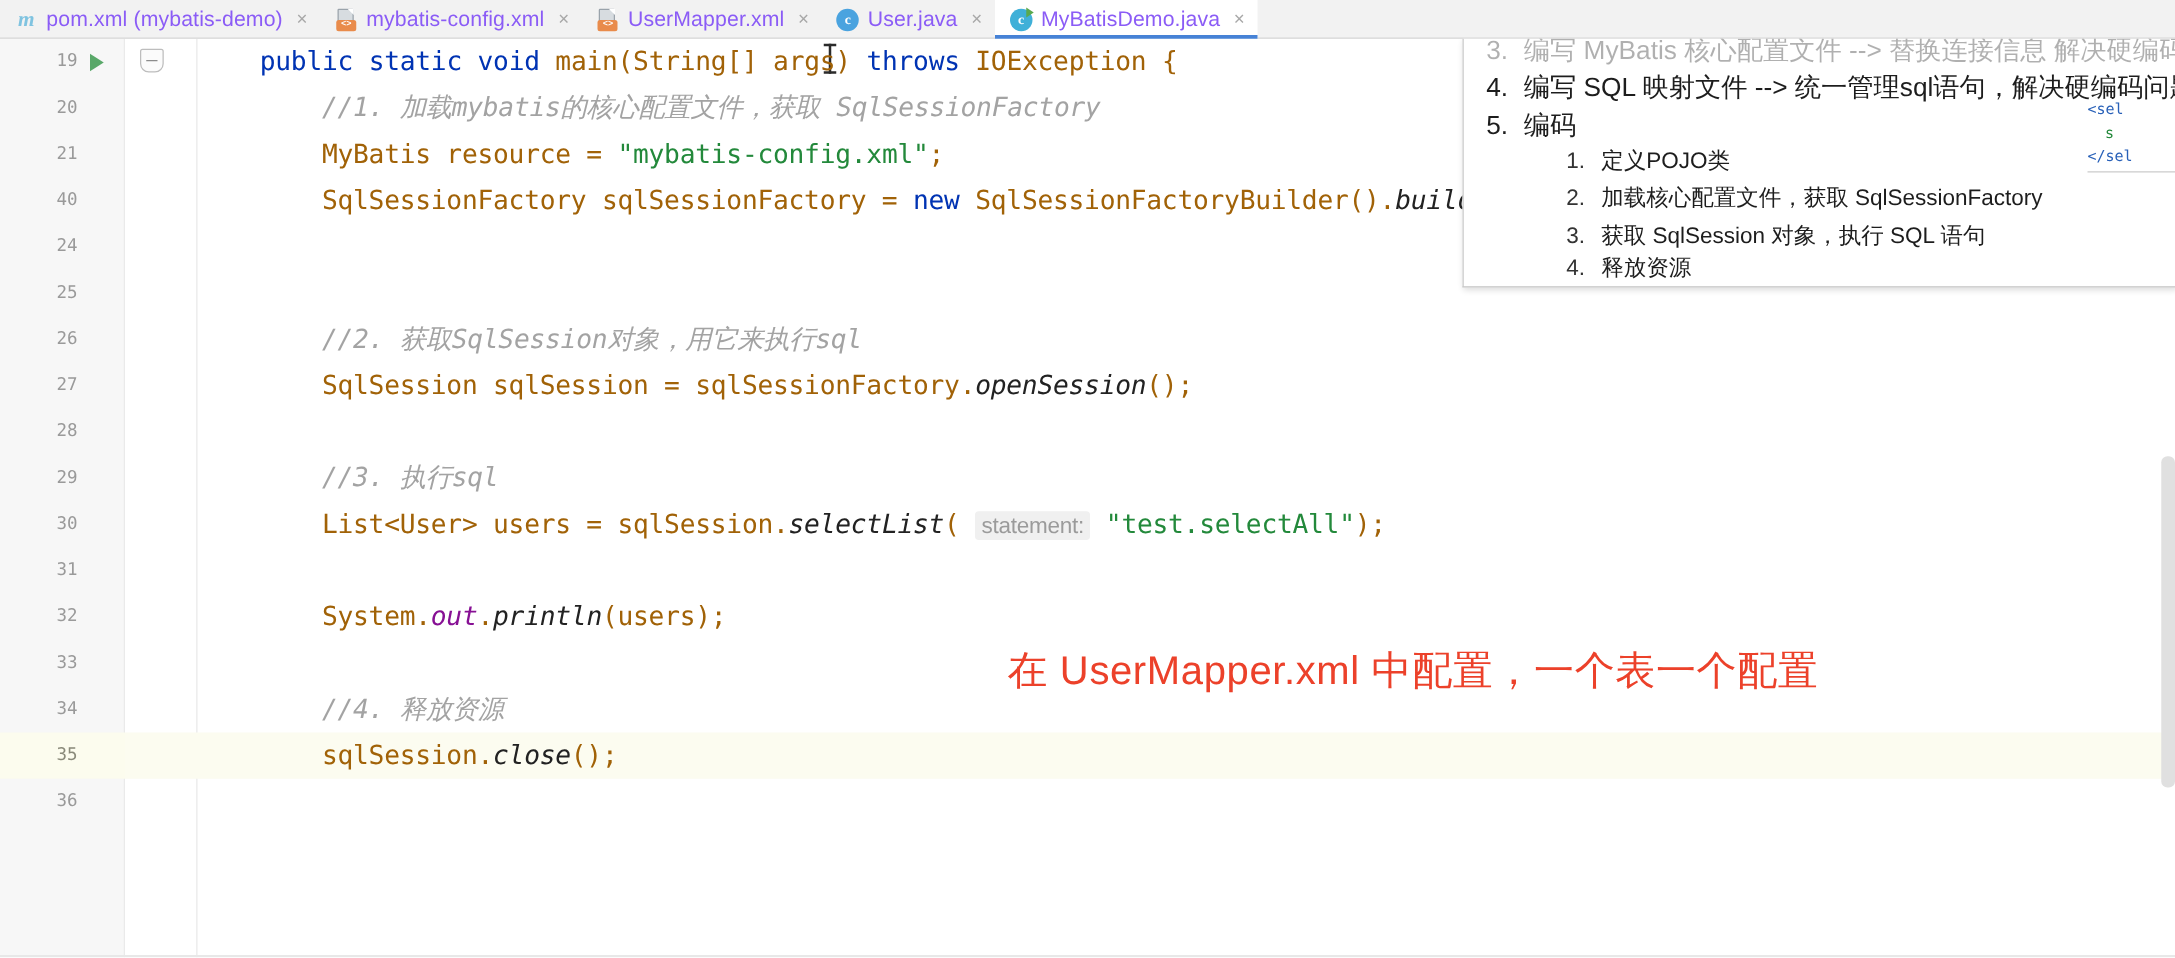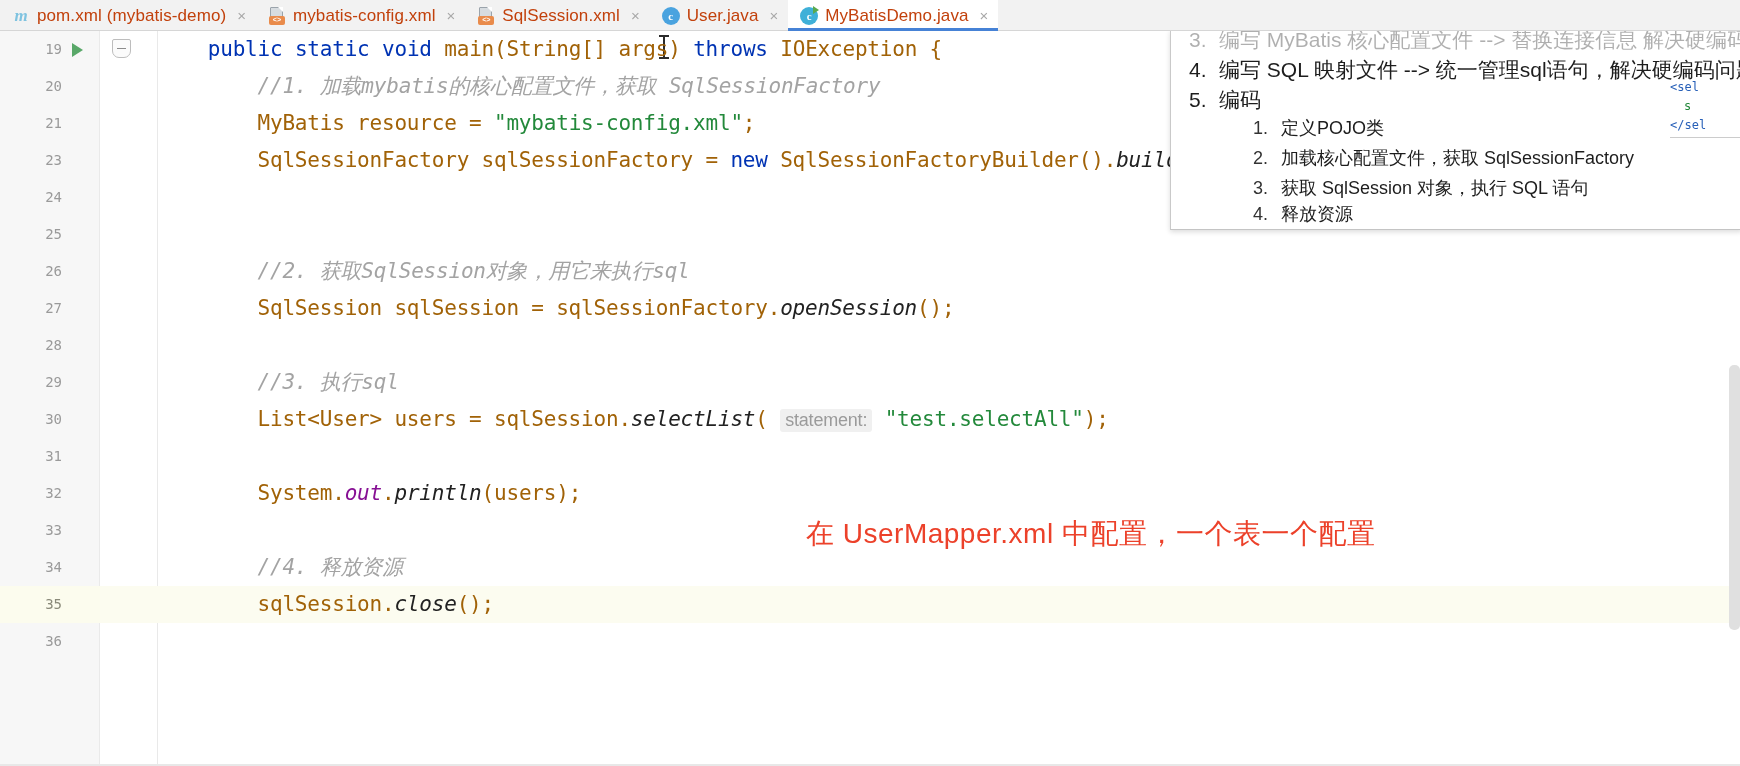--- a/index.html
+++ b/index.html
@@ -46,21 +46,21 @@
   }
   .tab.active::after {
     content: "";
     position: absolute;
     left: 0; right: 0; bottom: 0;
     height: 3px;
     background: #4682d6;
   }
   .tab-label {
     font-size: 17px;
-    color: #c2410c;
+    color: #8b5cf6;
     letter-spacing: .1px;
   }
   .tab-close {
     font-size: 15px;
     color: #a8a8a8;
     margin-left: 4px;
     line-height: 1;
     cursor: pointer;
   }
 
@@ -258,21 +258,21 @@
     background: #2b2b2b;
   }
   .ibeam::before { top: 0; }
   .ibeam::after  { bottom: 0; }
 
   
   .red-note {
     position: absolute;
     left: 806px;
     top: 484px;
-    font-size: 28px;
+    font-size: 32px;
     color: #ec412a;
     font-family: "Liberation Sans", sans-serif;
     letter-spacing: .5px;
     white-space: nowrap;
     z-index: 9;
   }
 
   
   .overlay {
     position: absolute;
@@ -367,21 +367,21 @@
           <span class="badge">&lt;&gt;</span>
         </span>
         <span class="tab-label">mybatis-config.xml</span>
         <span class="tab-close">×</span>
       </div>
       <div class="tab">
         <span class="ic ic-xml">
           <span class="sheet"></span>
           <span class="badge">&lt;&gt;</span>
         </span>
-        <span class="tab-label">SqlSession.xml</span>
+        <span class="tab-label">UserMapper.xml</span>
         <span class="tab-close">×</span>
       </div>
       <div class="tab">
         <span class="ic ic-class">c</span>
         <span class="tab-label">User.java</span>
         <span class="tab-close">×</span>
       </div>
       <div class="tab active">
         <span class="ic ic-class runnable">c<span class="play"></span></span>
         <span class="tab-label">MyBatisDemo.java</span>
@@ -389,21 +389,21 @@
       </div>
     </div>
 
   <div class="editor">
     <div class="gutter"></div>
     <div class="folds"></div>
     <div class="code-rows" id="coderows">
         <div class="row"><div class="lnum">19</div><div class="runmark"></div><div class="foldmark"></div><div class="code"><span class="idt">    </span><span class="kw">public</span><span class="idt"> </span><span class="kw">static</span><span class="idt"> </span><span class="kw">void</span><span class="idt"> </span><span class="idt">main(String[] args) </span><span class="kw">throws</span><span class="idt"> IOException {</span></div></div>
         <div class="row"><div class="lnum">20</div><div class="code"><span class="cm">        //1. 加载mybatis的核心配置文件，获取 SqlSessionFactory</span></div></div>
         <div class="row"><div class="lnum">21</div><div class="code"><span class="idt">        MyBatis resource = </span><span class="str">"mybatis-config.xml"</span><span class="idt">;</span></div></div>
-        <div class="row"><div class="lnum">23</div><div class="code"><span class="idt">        SqlSessionFactory sqlSessionFactory = </span><span class="kw">new</span><span class="idt"> SqlSessionFactoryBuilder().</span><span class="mth">build</span><span class="idt">(inputStream);</span></div></div>
+        <div class="row"><div class="lnum">40</div><div class="code"><span class="idt">        SqlSessionFactory sqlSessionFactory = </span><span class="kw">new</span><span class="idt"> SqlSessionFactoryBuilder().</span><span class="mth">build</span><span class="idt">(inputStream);</span></div></div>
         <div class="row"><div class="lnum">24</div><div class="code"></div></div>
         <div class="row"><div class="lnum">25</div><div class="code"></div></div>
         <div class="row"><div class="lnum">26</div><div class="code"><span class="cm">        //2. 获取SqlSession对象，用它来执行sql</span></div></div>
         <div class="row"><div class="lnum">27</div><div class="code"><span class="idt">        SqlSession sqlSession = sqlSessionFactory.</span><span class="mth">openSession</span><span class="idt">();</span></div></div>
         <div class="row"><div class="lnum">28</div><div class="code"></div></div>
         <div class="row"><div class="lnum">29</div><div class="code"><span class="cm">        //3. 执行sql</span></div></div>
         <div class="row"><div class="lnum">30</div><div class="code"><span class="idt">        List&lt;User&gt; users = sqlSession.</span><span class="mth">selectList</span><span class="idt">( </span><span class="hint">statement:</span><span class="idt"> </span><span class="str">"test.selectAll"</span><span class="idt">);</span></div></div>
         <div class="row"><div class="lnum">31</div><div class="code"></div></div>
         <div class="row"><div class="lnum">32</div><div class="code"><span class="idt">        System.</span><span class="fld">out</span><span class="idt">.</span><span class="mth">println</span><span class="idt">(users);</span></div></div>
         <div class="row"><div class="lnum">33</div><div class="code"></div></div>

